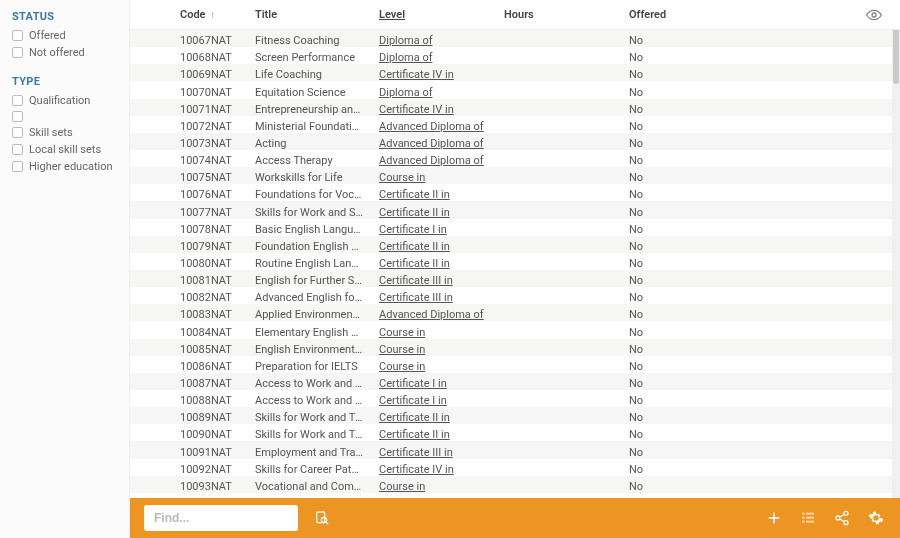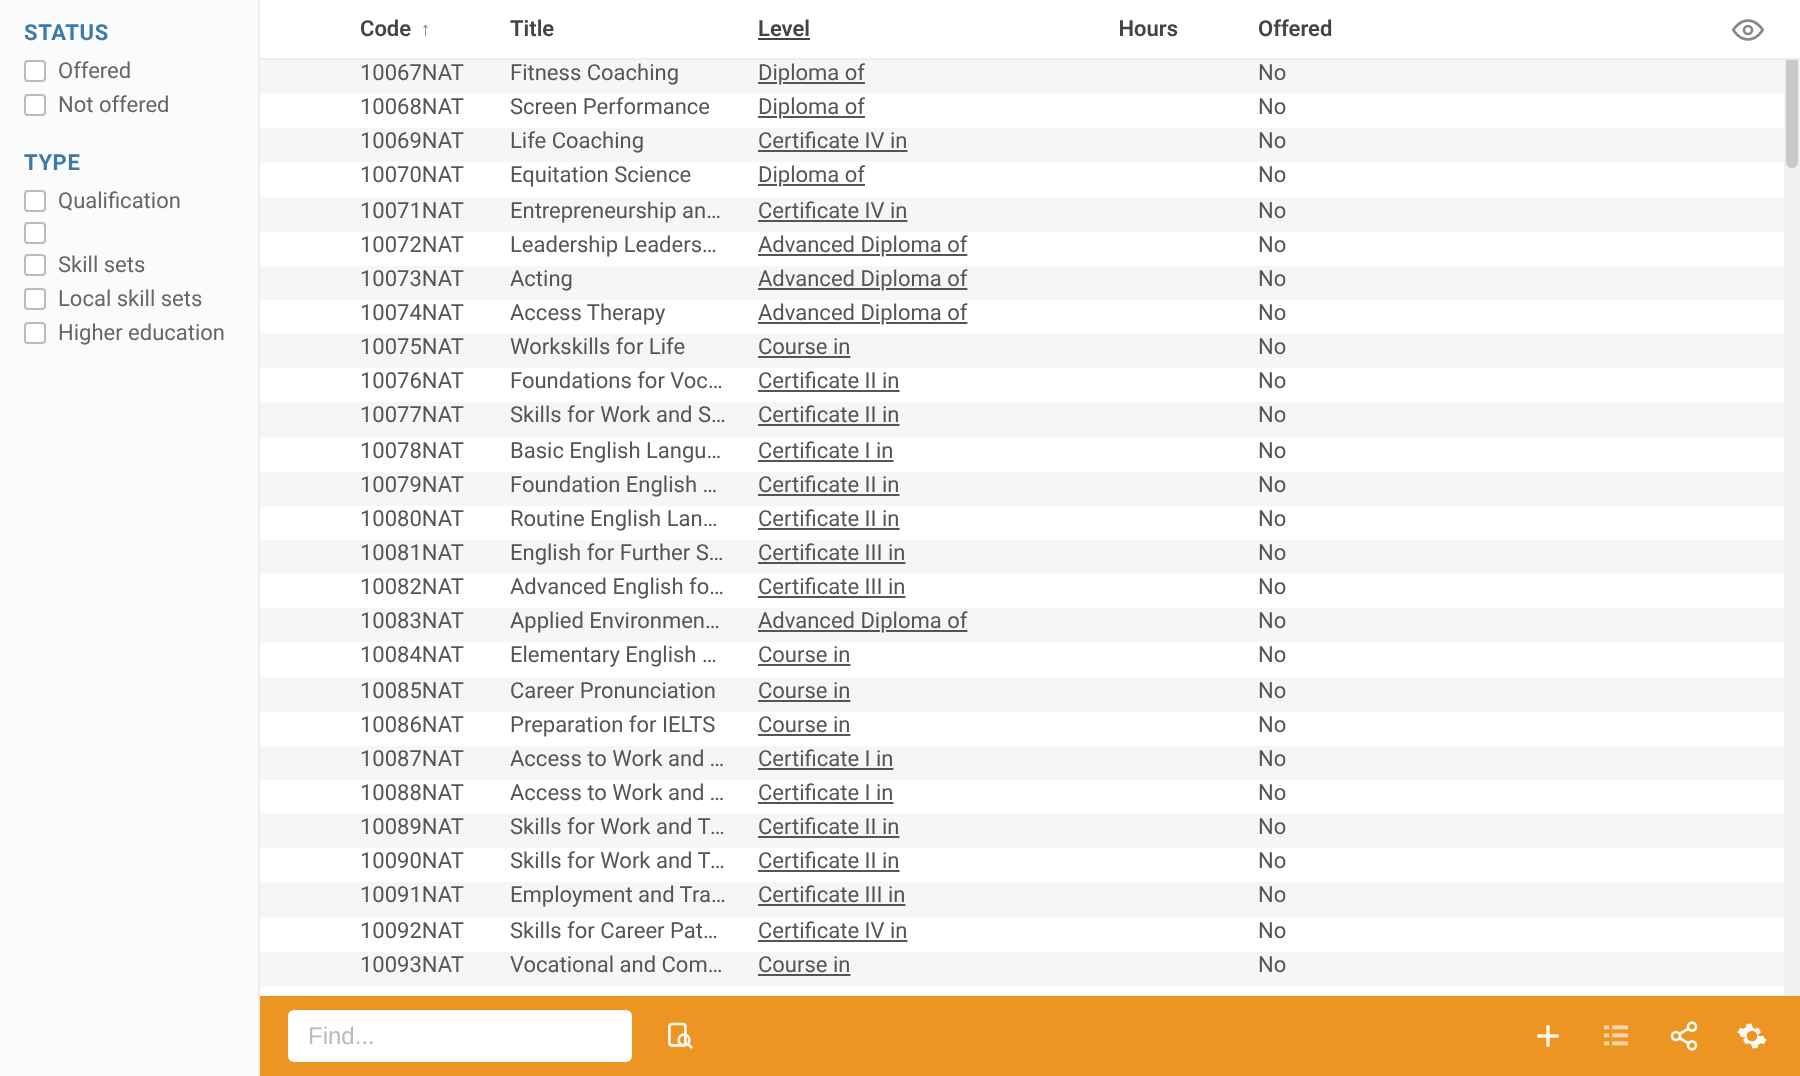--- a/index.html
+++ b/index.html
@@ -70,55 +70,56 @@
     font-weight: 600;
     color: #444;
     position: sticky;
     top: 0;
     background: #fff;
     z-index: 2;
   }
   .col-code  { width: 125px; padding-left: 50px; }
   .col-title { width: 124px; padding-right: 16px; overflow: hidden; text-overflow: ellipsis; white-space: nowrap; }
   .col-level { width: 125px; padding-right: 8px; overflow: hidden; text-overflow: ellipsis; white-space: nowrap; text-decoration: underline; }
-  .col-hours { width: 125px; text-align: right; padding-right: 40px; }
+  .col-hours { width: 125px; text-align: left; padding-right: 40px; }
   .col-offered { width: 200px; padding-left: 0; }
   .eye-cell {
     position: absolute;
     right: 18px;
     color: #888;
   }
   .row {
     display: flex;
-    align-items: flex-start;
+    align-items: flex-end;
     height: 17.15px;
     font-size: 11px;
     color: #555;
   }
   .row:nth-child(odd) { background: #f6f6f4; }
   .row:nth-child(even) { background: #fff; }
   .sort-arrow { font-size: 10px; color: #888; margin-left: 2px; }
   .bottombar {
     height: 40px;
     background: #ec9522;
     display: flex;
     align-items: center;
     padding: 0 14px;
     gap: 14px;
     flex-shrink: 0;
   }
   .find-input {
-    width: 172px;
+    width: 154px;
     height: 26px;
     border: none;
     border-radius: 3px;
     padding: 0 10px;
     font-size: 12px;
     color: #555;
     outline: none;
+    font-weight: bold;
   }
   .find-input::placeholder { color: #bbb; }
   .bar-icon {
     color: #fff;
     opacity: 0.95;
     display: inline-flex;
     align-items: center;
     justify-content: center;
     width: 20px; height: 20px;
     cursor: pointer;
@@ -235,21 +236,21 @@
           </div>
           <div class="row">
             <div class="col-code">10071NAT</div>
             <div class="col-title">Entrepreneurship and New...</div>
             <div class="col-level">Certificate IV in</div>
             <div class="col-hours"></div>
             <div class="col-offered">No</div>
           </div>
           <div class="row">
             <div class="col-code">10072NAT</div>
-            <div class="col-title">Leadership Leadership</div>
+            <div class="col-title">Ministerial Foundation</div>
             <div class="col-level">Advanced Diploma of</div>
             <div class="col-hours"></div>
             <div class="col-offered">No</div>
           </div>
           <div class="row">
             <div class="col-code">10073NAT</div>
             <div class="col-title">Acting</div>
             <div class="col-level">Advanced Diploma of</div>
             <div class="col-hours"></div>
             <div class="col-offered">No</div>
@@ -326,21 +327,21 @@
           </div>
           <div class="row">
             <div class="col-code">10084NAT</div>
             <div class="col-title">Elementary English Langua...</div>
             <div class="col-level">Course in</div>
             <div class="col-hours"></div>
             <div class="col-offered">No</div>
           </div>
           <div class="row">
             <div class="col-code">10085NAT</div>
-            <div class="col-title">Career Pronunciation</div>
+            <div class="col-title">English Environmental</div>
             <div class="col-level">Course in</div>
             <div class="col-hours"></div>
             <div class="col-offered">No</div>
           </div>
           <div class="row">
             <div class="col-code">10086NAT</div>
             <div class="col-title">Preparation for IELTS</div>
             <div class="col-level">Course in</div>
             <div class="col-hours"></div>
             <div class="col-offered">No</div>

